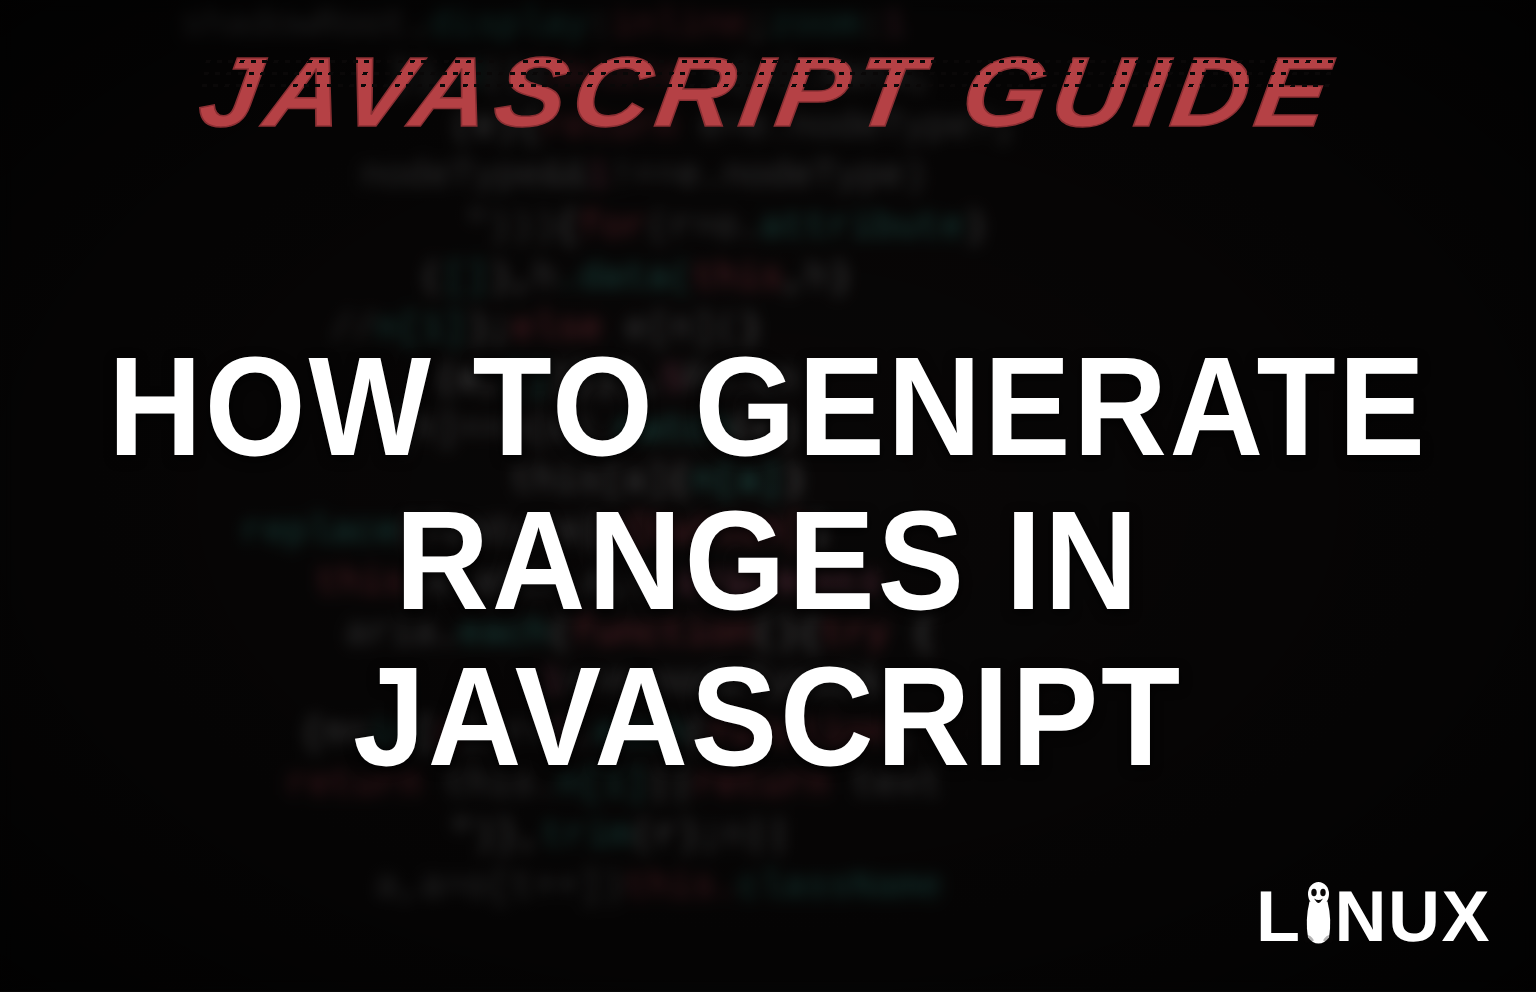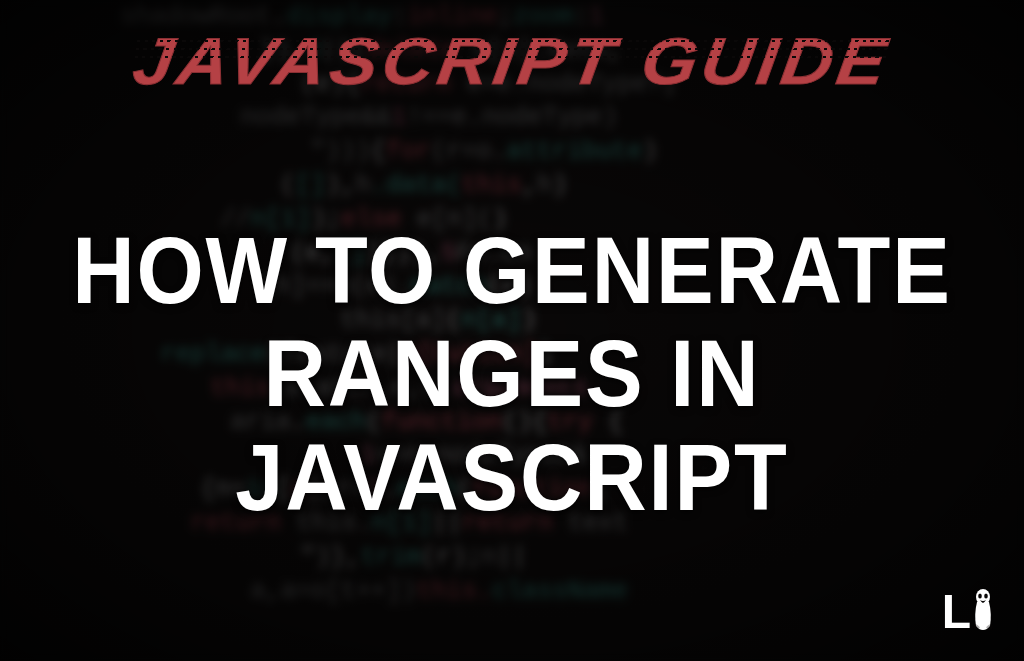--- a/index.html
+++ b/index.html
@@ -208,14 +208,15 @@
         <ellipse cx="13" cy="9" rx="7" ry="8" fill="#fff"></ellipse>
         <path d="M 7 14 Q 4 26 6 38 Q 9 42 13 42 Q 17 42 20 38 Q 22 26 19 14 Z" fill="#fff"></path>
         <ellipse cx="10" cy="8" rx="1.8" ry="2.5" fill="#0a0808"></ellipse>
         <ellipse cx="16" cy="8" rx="1.8" ry="2.5" fill="#0a0808"></ellipse>
         <path d="M 10 12 Q 13 14 16 12 Q 14 15 13 15 Q 12 15 10 12 Z" fill="#0a0808"></path>
         <ellipse cx="13" cy="26" rx="5" ry="10" fill="#fff"></ellipse>
         <path d="M 4 36 Q 2 40 5 42 L 10 40 Q 8 36 4 36 Z" fill="#0a0808" opacity="0.3"></path>
         <path d="M 22 36 Q 24 40 21 42 L 16 40 Q 18 36 22 36 Z" fill="#0a0808" opacity="0.3"></path>
       </svg>
     </span>
+    <span>NUX</span>
   </span>
 </div>
 
 </body></html>

